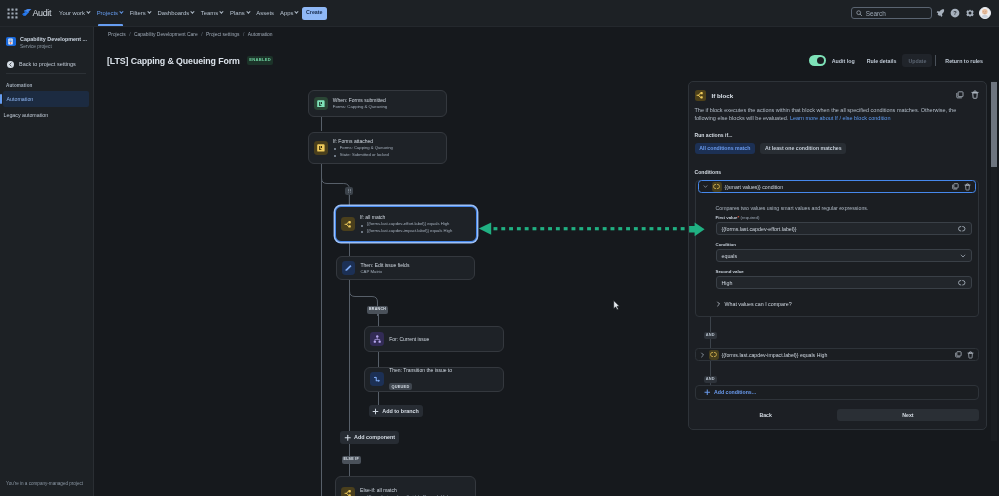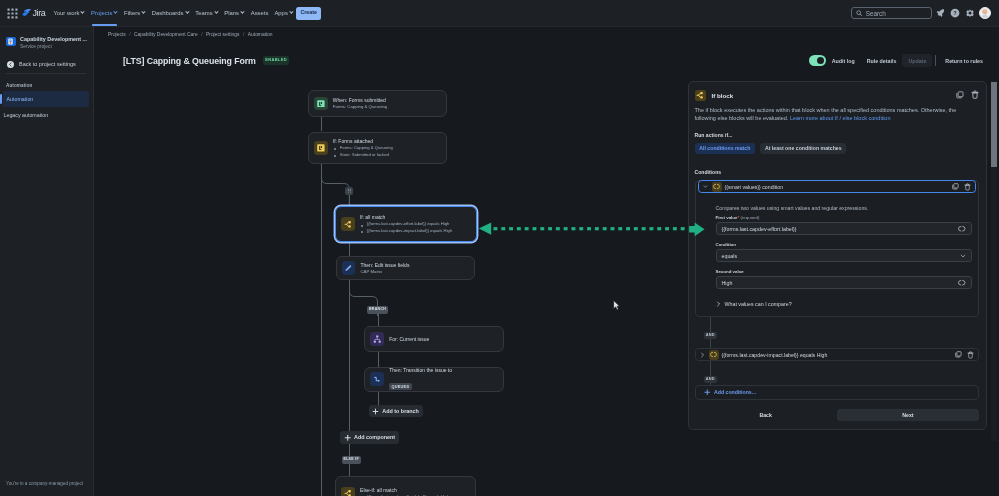--- a/index.html
+++ b/index.html
@@ -76,21 +76,21 @@
   }
   .sb-item.active { background:#1C2B41; color:#8FB8F6; font-weight:400; margin:0 4px 0 3px; border-radius:2px;}
   .sb-item.active::before { content:""; position:absolute; left:-3px; top:3px; bottom:3px; width:1.8px; background:#669DF1; border-radius:1px;}
   .company-note { position:absolute; left:6px; bottom:9px; font-size:4.6px; color:#8A96A3; width:86px; line-height:1.35;}
 
   
   .content { position:absolute; left:94px; top:27px; width:905px; height:469px; background:#16191D; }
   .bcrumb { display:flex; align-items:center; gap:3.5px; padding:5px 0 0 14px; font-size:4.9px; color:#9FAAB7;}
   .bcrumb .sep { color:#6C7885; }
   .pagehead { display:flex; align-items:center; padding:17px 0 0 13px; }
-  .pagetitle { font-size:8.8px; font-weight:700; color:#DBE2EA; letter-spacing:-0.1px;margin-left:16px;}
+  .pagetitle { font-size:8.8px; font-weight:700; color:#DBE2EA; letter-spacing:-0.1px;}
   .badge-enabled {
     margin-left:7px; background:#1C3329; color:#6FD3A0; font-size:4.1px; font-weight:700;
     padding:2.2px 2.5px; border-radius:2px; letter-spacing:0.25px; line-height:1;
   }
   .head-actions { margin-left:auto; display:flex; align-items:center; gap:0; padding-right:10px;}
   .toggle-sw { width:16.5px;height:10.2px;border-radius:5.5px;background:#7EE2B8;position:relative;display:flex;align-items:center;}
   .toggle-sw::after { content:""; position:absolute; right:1.3px; width:7.6px;height:7.6px;border-radius:50%;background:#1A1D21;}
   .ha-btn { font-size:5.3px; font-weight:700; color:#C0CAD6; padding:3.5px 6px; border-radius:3px;}
   .ha-btn.disabled { color:#5B6572; background:#20242A;}
   .ha-sep { width:1px; height:11px; background:#4A515A; margin:0 3px;}
@@ -217,21 +217,21 @@
         </g>
           </svg>
       </div>
       <div class="jira-logo">
         <svg width="10" height="10" viewBox="0 0 32 32">
           <path d="M17.5 3 L30 3 L18 15.2 L12 15.2 L6 9 Z" fill="#4688EC"></path>
           <path d="M11 12.6 L23 12.6 L11.5 24.4 L5.5 24.4 L0.5 19 Z" fill="#2B7BEB"></path>
           <path d="M6 9 L12 15.2 L18 15.2 L12.2 9 Z" fill="#1868DB"></path>
           <path d="M0.5 19 L5.5 24.4 L11.5 24.4 L6 19 Z" fill="#1868DB"></path>
         </svg>
-        <span class="jira-word">Jira</span>
+        <span class="jira-word">Audit</span>
       </div>
       <div class="tn-items">
           <div class="tn-item">
             <span>Your work</span>
             <i class="caret"></i>
           </div>
           <div class="tn-item active">
             <span>Projects</span>
             <i class="caret"></i>
           </div>

